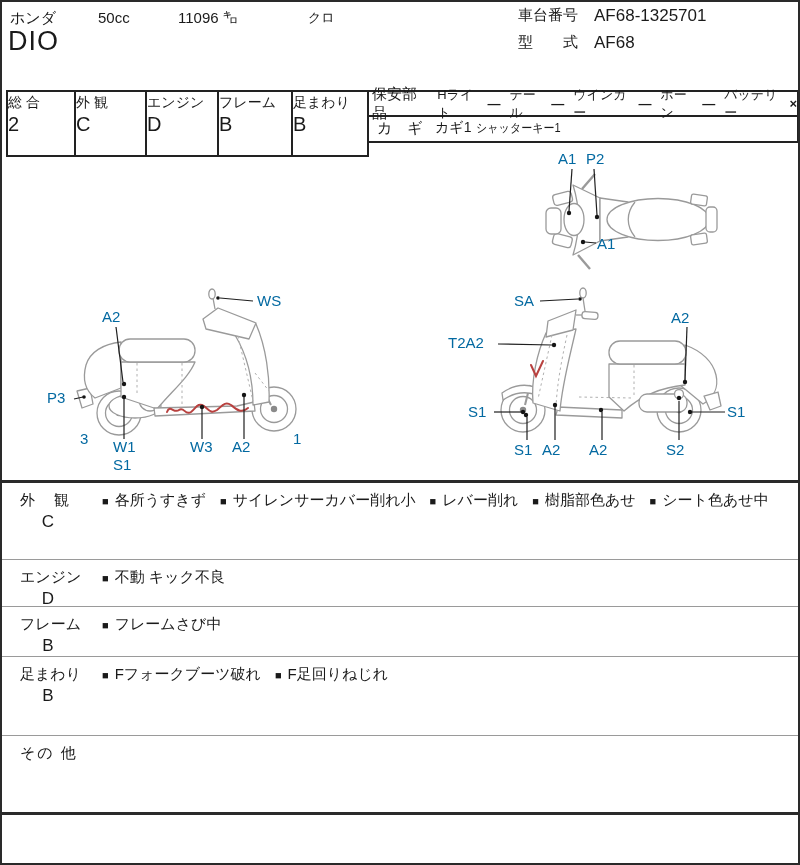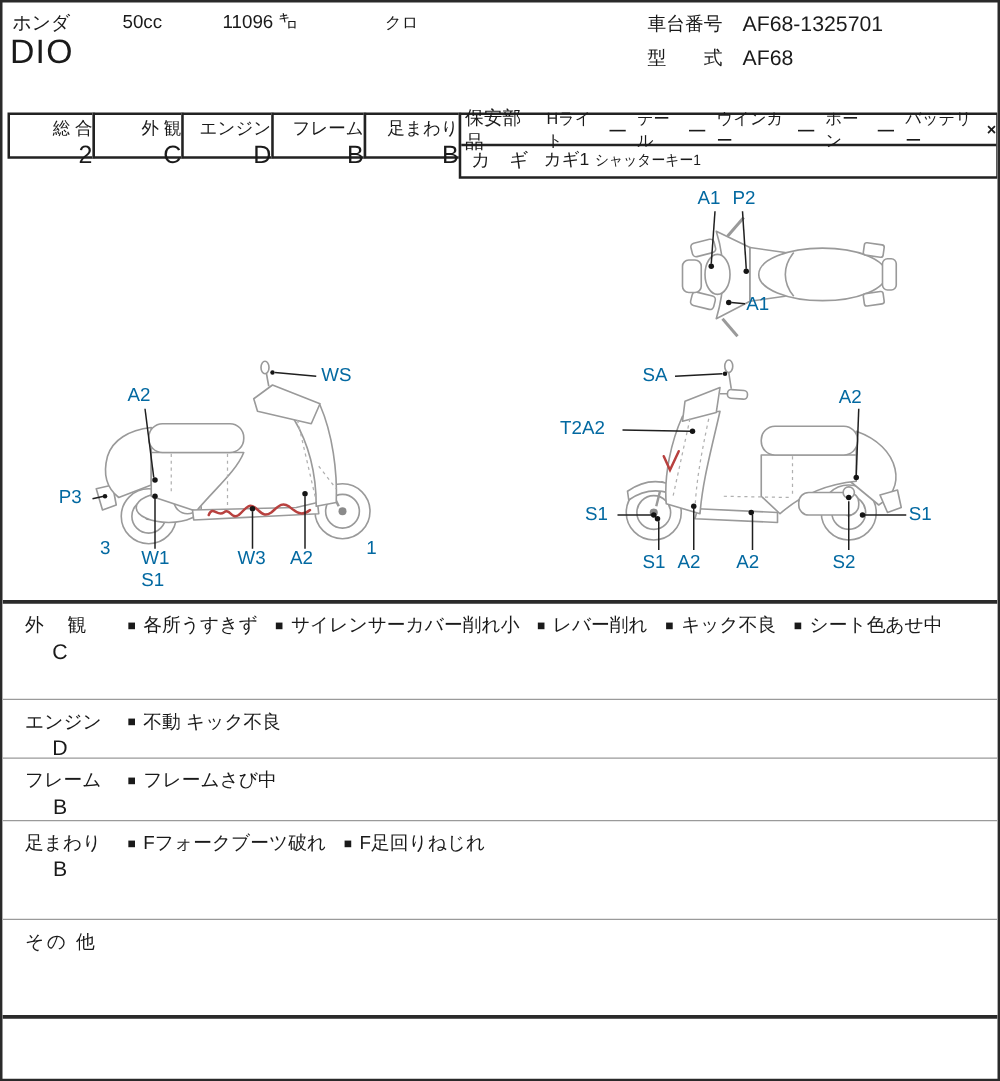--- a/index.html
+++ b/index.html
@@ -5,24 +5,24 @@
   html,body{margin:0;padding:0;background:#e8e8e8;}
   .sheet{
     position:relative;width:800px;height:865px;background:#fff;
     border:2px solid #2a2a2a;box-sizing:border-box;overflow:hidden;
     font-family:"Liberation Sans","DejaVu Sans",sans-serif;color:#1a1a1a;
   }
   .abs{position:absolute;white-space:nowrap;}
   .t15{font-size:15px;}
   .t13{font-size:13px;}
   .model{font-size:27px;letter-spacing:1px;}
-  .idrow{display:flex;align-items:center;height:27px;}
+  .idrow{display:flex;align-items:flex-start;height:27px;}
   .idlabel{font-size:15px;width:76px;display:inline-block;}
   .idvalue{font-size:17px;}
-  .gcell{position:absolute;top:88px;height:37px;border:2px solid #222;box-sizing:border-box;text-align:right;background:#fff;}
+  .gcell{position:absolute;top:88px;height:67px;border:2px solid #222;box-sizing:border-box;text-align:left;background:#fff;}
   .glabel{font-size:14px;margin-top:2px;}
   .gvalue{font-size:20px;margin-top:1px;}
   .safety{position:absolute;left:365px;top:88px;width:432px;height:53px;border:2px solid #222;box-sizing:border-box;background:#fff;}
   .srow1{height:25px;border-bottom:2px solid #222;box-sizing:border-box;display:flex;align-items:center;}
   .srow2{height:22px;display:flex;align-items:center;}
   .stitle{font-size:15px;margin-left:3px;width:64px;}
   .sname{font-size:13px;margin-left:9px;}
   .sstat{font-size:13px;margin-left:7px;font-weight:bold;}
   .keylabel{font-size:15px;margin-left:8px;width:56px;}
   .keyval{font-size:14px;margin-left:2px;}
@@ -248,21 +248,21 @@
       <span class="nitem">
           <span class="bullet">■</span>
           <span>サイレンサーカバー削れ小</span>
         </span>
       <span class="nitem">
           <span class="bullet">■</span>
           <span>レバー削れ</span>
         </span>
       <span class="nitem">
           <span class="bullet">■</span>
-          <span>キック不良</span>
+          <span>樹脂部色あせ</span>
         </span>
       <span class="nitem">
           <span class="bullet">■</span>
           <span>シート色あせ中</span>
         </span>
     </div>
   </div>
 
   <div class="nrow nthin" style="top:557px;height:47px;">
     <div class="nlabel" style="letter-spacing:0;">エンジン</div>

